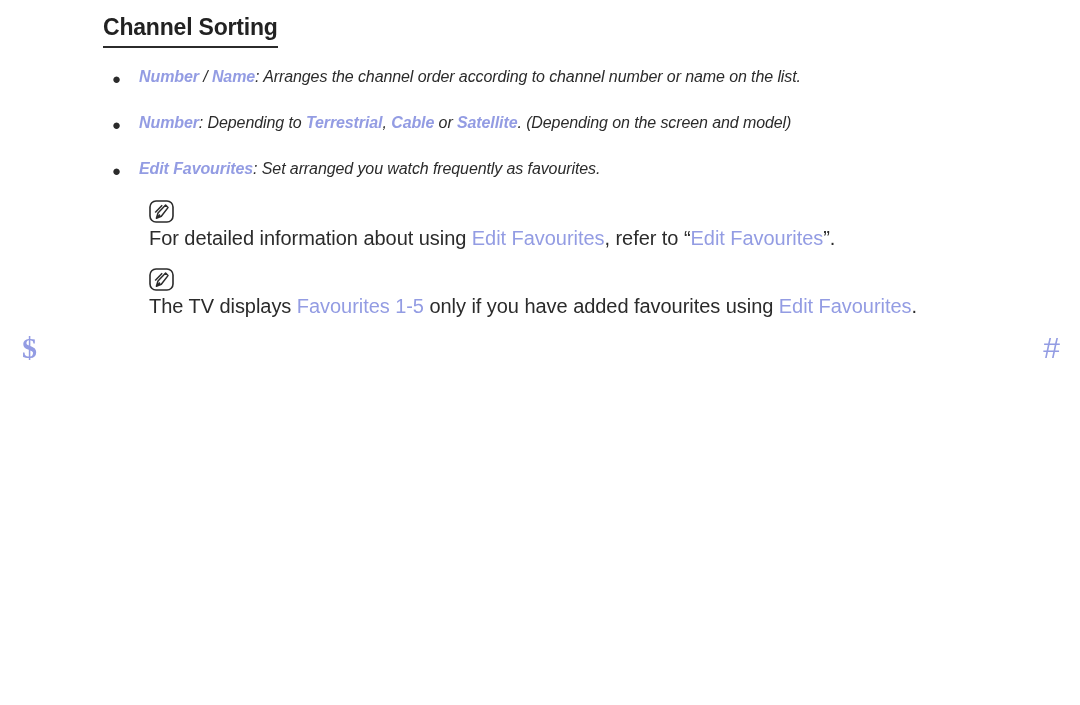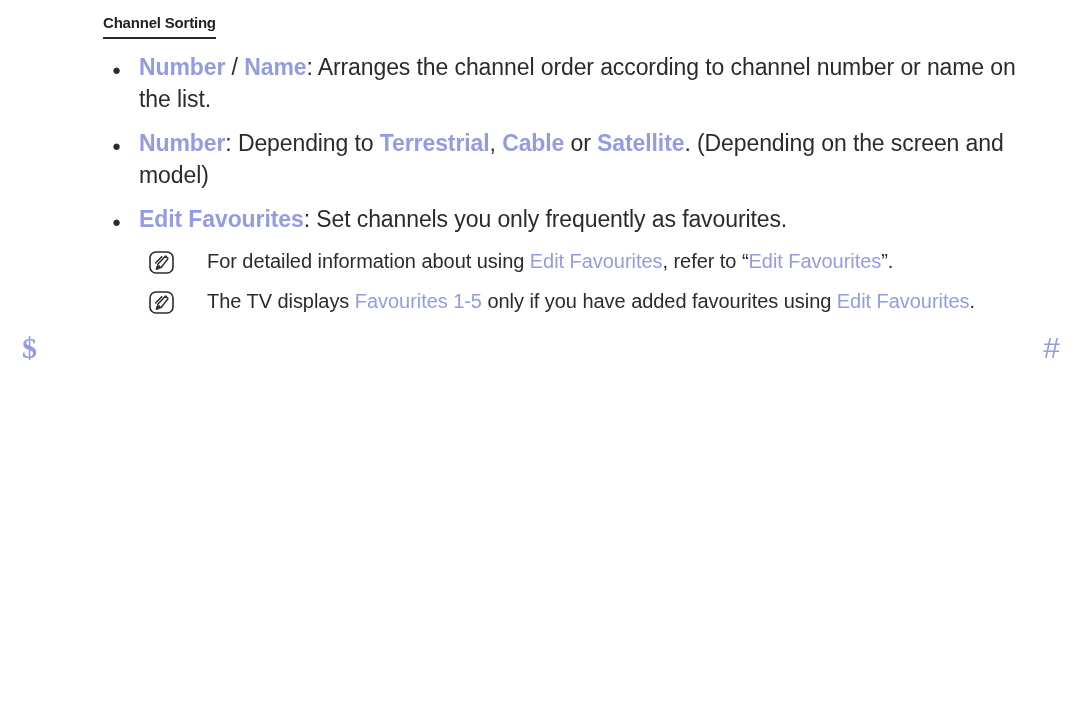--- a/index.html
+++ b/index.html
@@ -38,21 +38,21 @@
   
   .content {
     position: absolute;
     left: 103px;
     top: 6px;
     width: 930px;
   }
 
   
   .heading {
-    font-size: 15px;
+    font-size: 23px;
     font-weight: 700;
     color: #222222;
     letter-spacing: -0.2px;
     margin: 0;
     padding: 0 0 6px 0;
     display: inline-block;
     line-height: 1.15;
     border-bottom: 2px solid #2b2b2b;
   }
   .heading-wrap { margin: 0; padding: 0; }
@@ -73,32 +73,34 @@
     color: #2b2b2b;
     text-align: left;
     padding-left: 9px;
     box-sizing: border-box;
     user-select: none;
   }
   .bullet-dot::before { content: "\25CF"; font-size: 15px; }
 
   .bullet-text {
     flex: 1 1 auto;
-    font-size: 23px;
+    font-size: 16px;
     line-height: 31.5px;
     color: #2b2b2b;
     letter-spacing: -0.1px;
+    font-style: italic;
   }
 
   
   .note-row {
     display: flex;
     align-items: flex-start;
     margin-top: 9px;
     margin-left: 46px;
+    flex-direction: column;
   }
   .note-icon {
     flex: 0 0 auto;
     width: 58px;
     padding-top: 5px;
     box-sizing: border-box;
   }
   .note-icon svg { display: block; }
   .note-text {
     flex: 1 1 auto;
@@ -132,21 +134,21 @@
       <div class="bullet-row">
         <span class="bullet-dot"></span>
         <div class="bullet-text"><span class="kw">Number</span><span class="sep"> / </span><span class="kw">Name</span><span class="sep">: Arranges the channel order according to channel number or name on the list.</span></div>
       </div>
       <div class="bullet-row">
         <span class="bullet-dot"></span>
         <div class="bullet-text"><span class="kw">Number</span><span class="sep">: Depending to </span><span class="kw">Terrestrial</span><span class="sep">, </span><span class="kw">Cable</span><span class="sep"> or </span><span class="kw">Satellite</span><span class="sep">. (Depending on the screen and model)</span></div>
       </div>
       <div class="bullet-row">
         <span class="bullet-dot"></span>
-        <div class="bullet-text"><span class="kw">Edit Favourites</span><span class="sep">: Set channels you only frequently as favourites.</span></div>
+        <div class="bullet-text"><span class="kw">Edit Favourites</span><span class="sep">: Set arranged you watch frequently as favourites.</span></div>
       </div>
       <div class="note-row">
         <span class="note-icon">
           <svg width="25" height="23" viewBox="0 0 25 23">
             <rect x="1" y="1" width="23" height="21" rx="6" ry="6" fill="none" stroke="#2b2b2b" stroke-width="1.6"></rect>
             <path d="M16.6 5.1 L9.0 13.0 L7.4 18.2 L12.3 16.2 L19.0 7.6 Z M7.4 18.2 L11.0 14.6" fill="none" stroke="#2b2b2b" stroke-width="1.5" stroke-linejoin="round"></path>
             <path d="M13.2 5.2 L6.2 12.6" fill="none" stroke="#2b2b2b" stroke-width="1.5"></path>
           </svg>
         </span>
         <div class="note-text"><span class="sep">For detailed information about using </span><span class="kw-r">Edit Favourites</span><span class="sep">, refer to “</span><span class="kw-r">Edit Favourites</span><span class="sep">”.</span></div>

